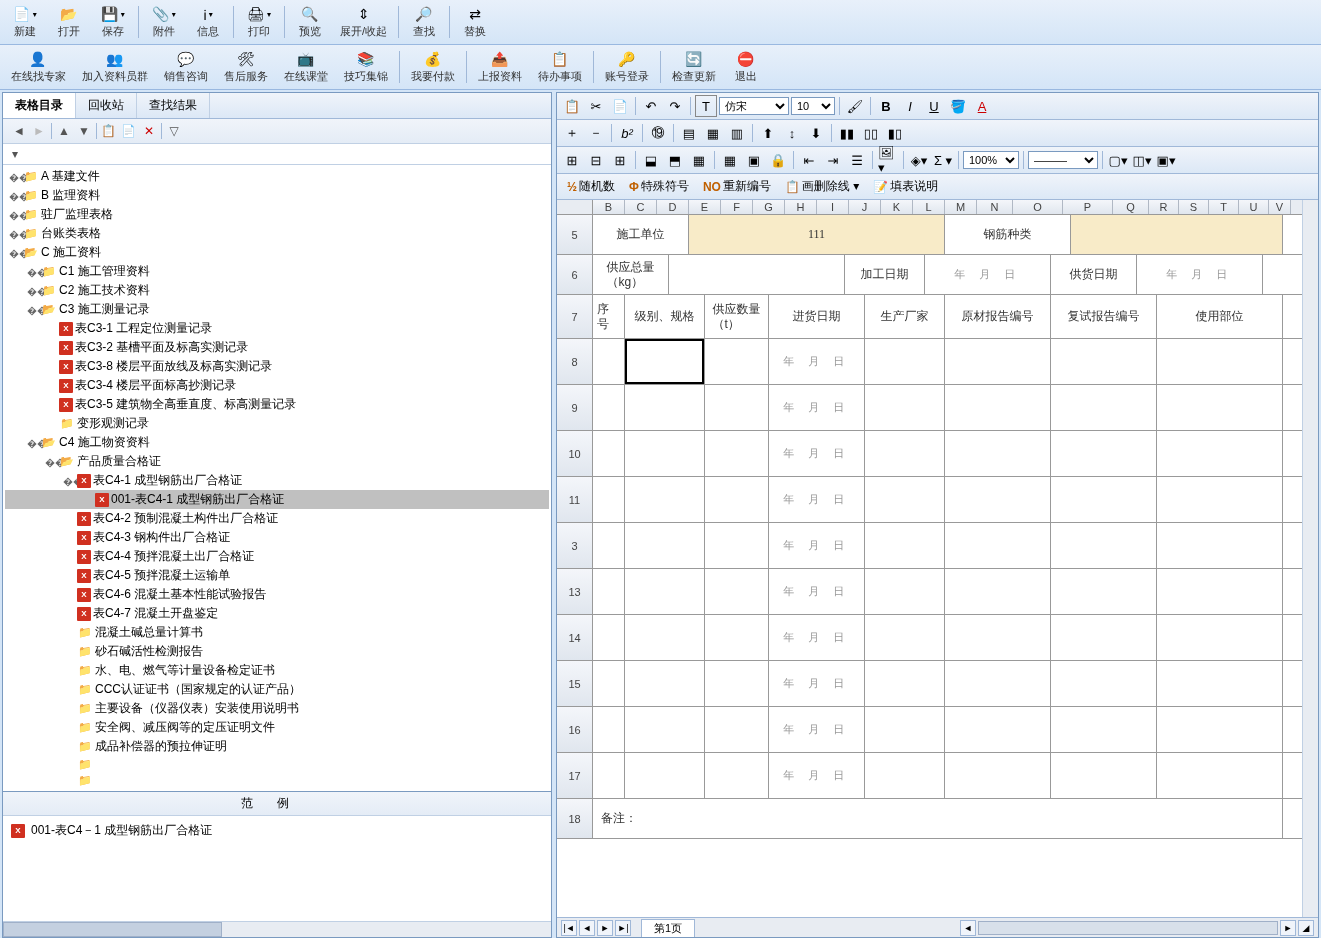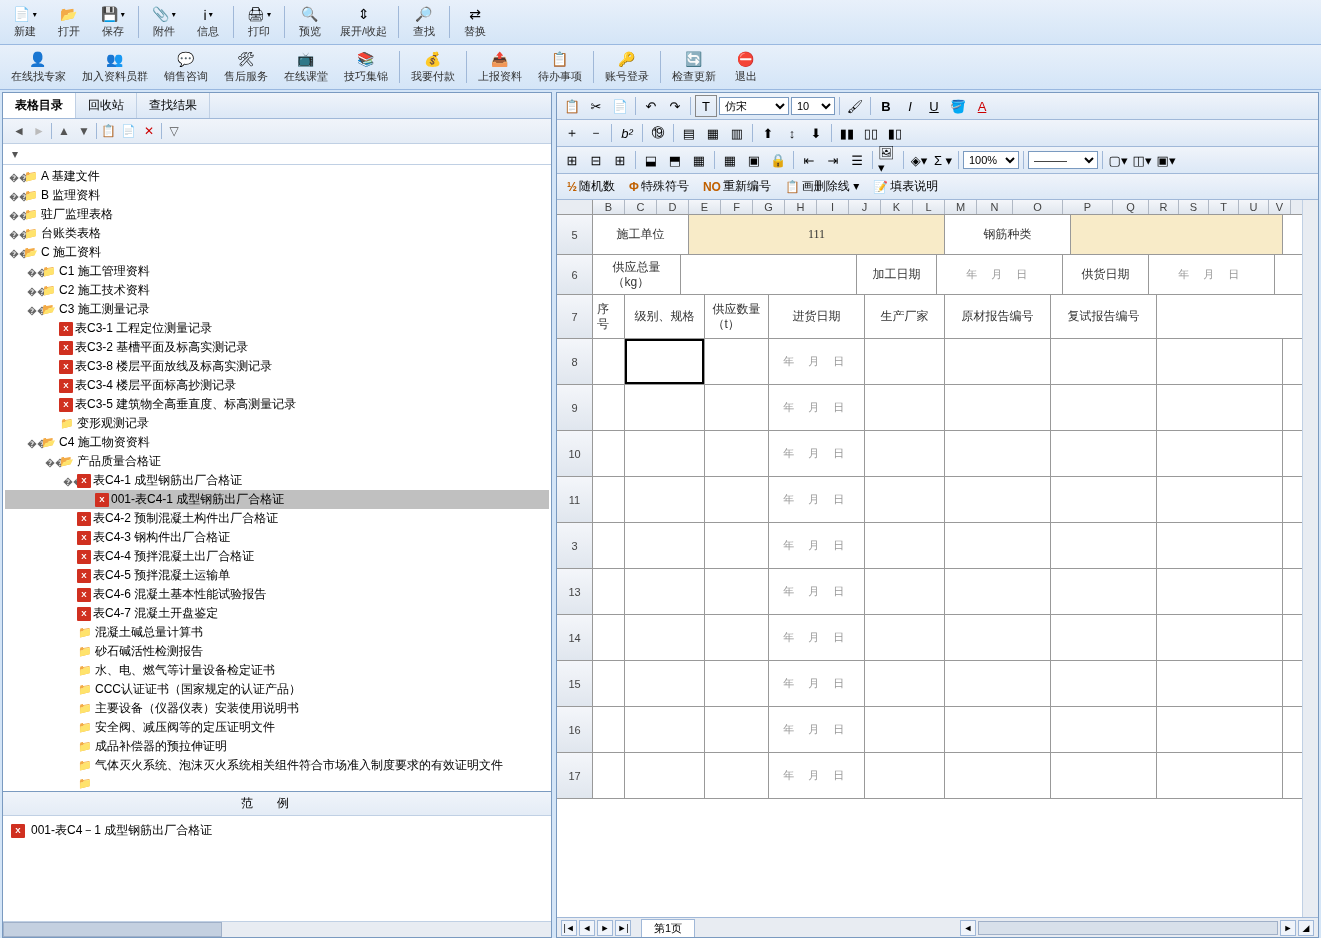--- a/index.html
+++ b/index.html
@@ -337,21 +337,20 @@
           <span>安全阀、减压阀等的定压证明文件</span>
         </div>
         <div class="tree-row" style="padding-left: 58px;">
           <span class="tree-tog"></span>
           <span class="tree-ico folder">📁</span>
           <span>成品补偿器的预拉伸证明</span>
         </div>
         <div class="tree-row" style="padding-left: 58px;">
           <span class="tree-tog"></span>
           <span class="tree-ico folder">📁</span>
-          <span>气体灭火系统、泡沫灭火系统相关组件符合市场准入制度要求的有效证明文件</span>
         </div>
         <div class="tree-row" style="padding-left: 58px;">
           <span class="tree-tog"></span>
           <span class="tree-ico folder">📁</span>
         </div>
       </div>
     <div class="example-panel">
       <div class="example-head">范例</div>
       <div class="example-body">
         <div class="example-item">
@@ -482,21 +481,21 @@
           </div>
           <div class="sheet-row" style="height:40px">
             <div class="row-head">5</div>
             <div class="cell lbl" style="width:96px">施工单位</div>
             <div class="cell beige" style="width:256px">111</div>
             <div class="cell lbl" style="width:126px">钢筋种类</div>
             <div class="cell beige" style="width:212px"></div>
           </div>
           <div class="sheet-row" style="height:40px">
             <div class="row-head">6</div>
-            <div class="cell lbl" style="width:88px;white-space:pre-line;line-height:1.2">供应总量
+            <div class="cell lbl" style="width:76px;white-space:pre-line;line-height:1.2">供应总量
 （kg）</div>
             <div class="cell input" style="width:176px"></div>
             <div class="cell lbl" style="width:80px">加工日期</div>
             <div class="cell input" style="width:126px">
               <span class="date-ph">年 月 日</span>
             </div>
             <div class="cell lbl" style="width:86px">供货日期</div>
             <div class="cell input" style="width:126px">
               <span class="date-ph">年 月 日</span>
             </div>
@@ -504,20 +503,21 @@
           <div class="sheet-row" style="height:44px">
             <div class="row-head">7</div>
             <div class="cell lbl" style="width:32px;white-space:pre-line;line-height:1.2">序号</div>
             <div class="cell lbl" style="width:80px;white-space:pre-line;line-height:1.2">级别、规格</div>
             <div class="cell lbl" style="width:64px;white-space:pre-line;line-height:1.2">供应数量
 （t）</div>
             <div class="cell lbl" style="width:96px;white-space:pre-line;line-height:1.2">进货日期</div>
             <div class="cell lbl" style="width:80px;white-space:pre-line;line-height:1.2">生产厂家</div>
             <div class="cell lbl" style="width:106px;white-space:pre-line;line-height:1.2">原材报告编号</div>
             <div class="cell lbl" style="width:106px;white-space:pre-line;line-height:1.2">复试报告编号</div>
+            <div class="cell lbl" style="width:126px;white-space:pre-line;line-height:1.2">使用部位</div>
           </div>
           <div class="sheet-row" style="height:46px">
             <div class="row-head">8</div>
             <div class="cell input" style="width:32px;"></div>
             <div class="cell input" style="width:80px;box-shadow: inset 0 0 0 2px #000"></div>
             <div class="cell input" style="width:64px;"></div>
             <div class="cell input" style="width:96px;">
               <span class="date-ph">年 月 日</span>
             </div>
             <div class="cell input" style="width:80px;"></div>
@@ -634,20 +634,24 @@
             <div class="cell input" style="width:32px;"></div>
             <div class="cell input" style="width:80px;"></div>
             <div class="cell input" style="width:64px;"></div>
             <div class="cell input" style="width:96px;">
               <span class="date-ph">年 月 日</span>
             </div>
             <div class="cell input" style="width:80px;"></div>
             <div class="cell input" style="width:106px;"></div>
             <div class="cell input" style="width:106px;"></div>
             <div class="cell input" style="width:126px;"></div>
+          </div>
+          <div class="sheet-row" style="height:40px">
+            <div class="row-head">18</div>
+            <div class="cell input" style="width:690px;justify-content:flex-start;padding-left:8px">备注：</div>
           </div>
         </div>
       <div class="right-vsb"></div>
     </div>
 
     <div class="sheet-tabs">
       <span class="st-btn">|◄</span>
       <span class="st-btn">◄</span>
       <span class="st-btn">►</span>
       <span class="st-btn">►|</span>

